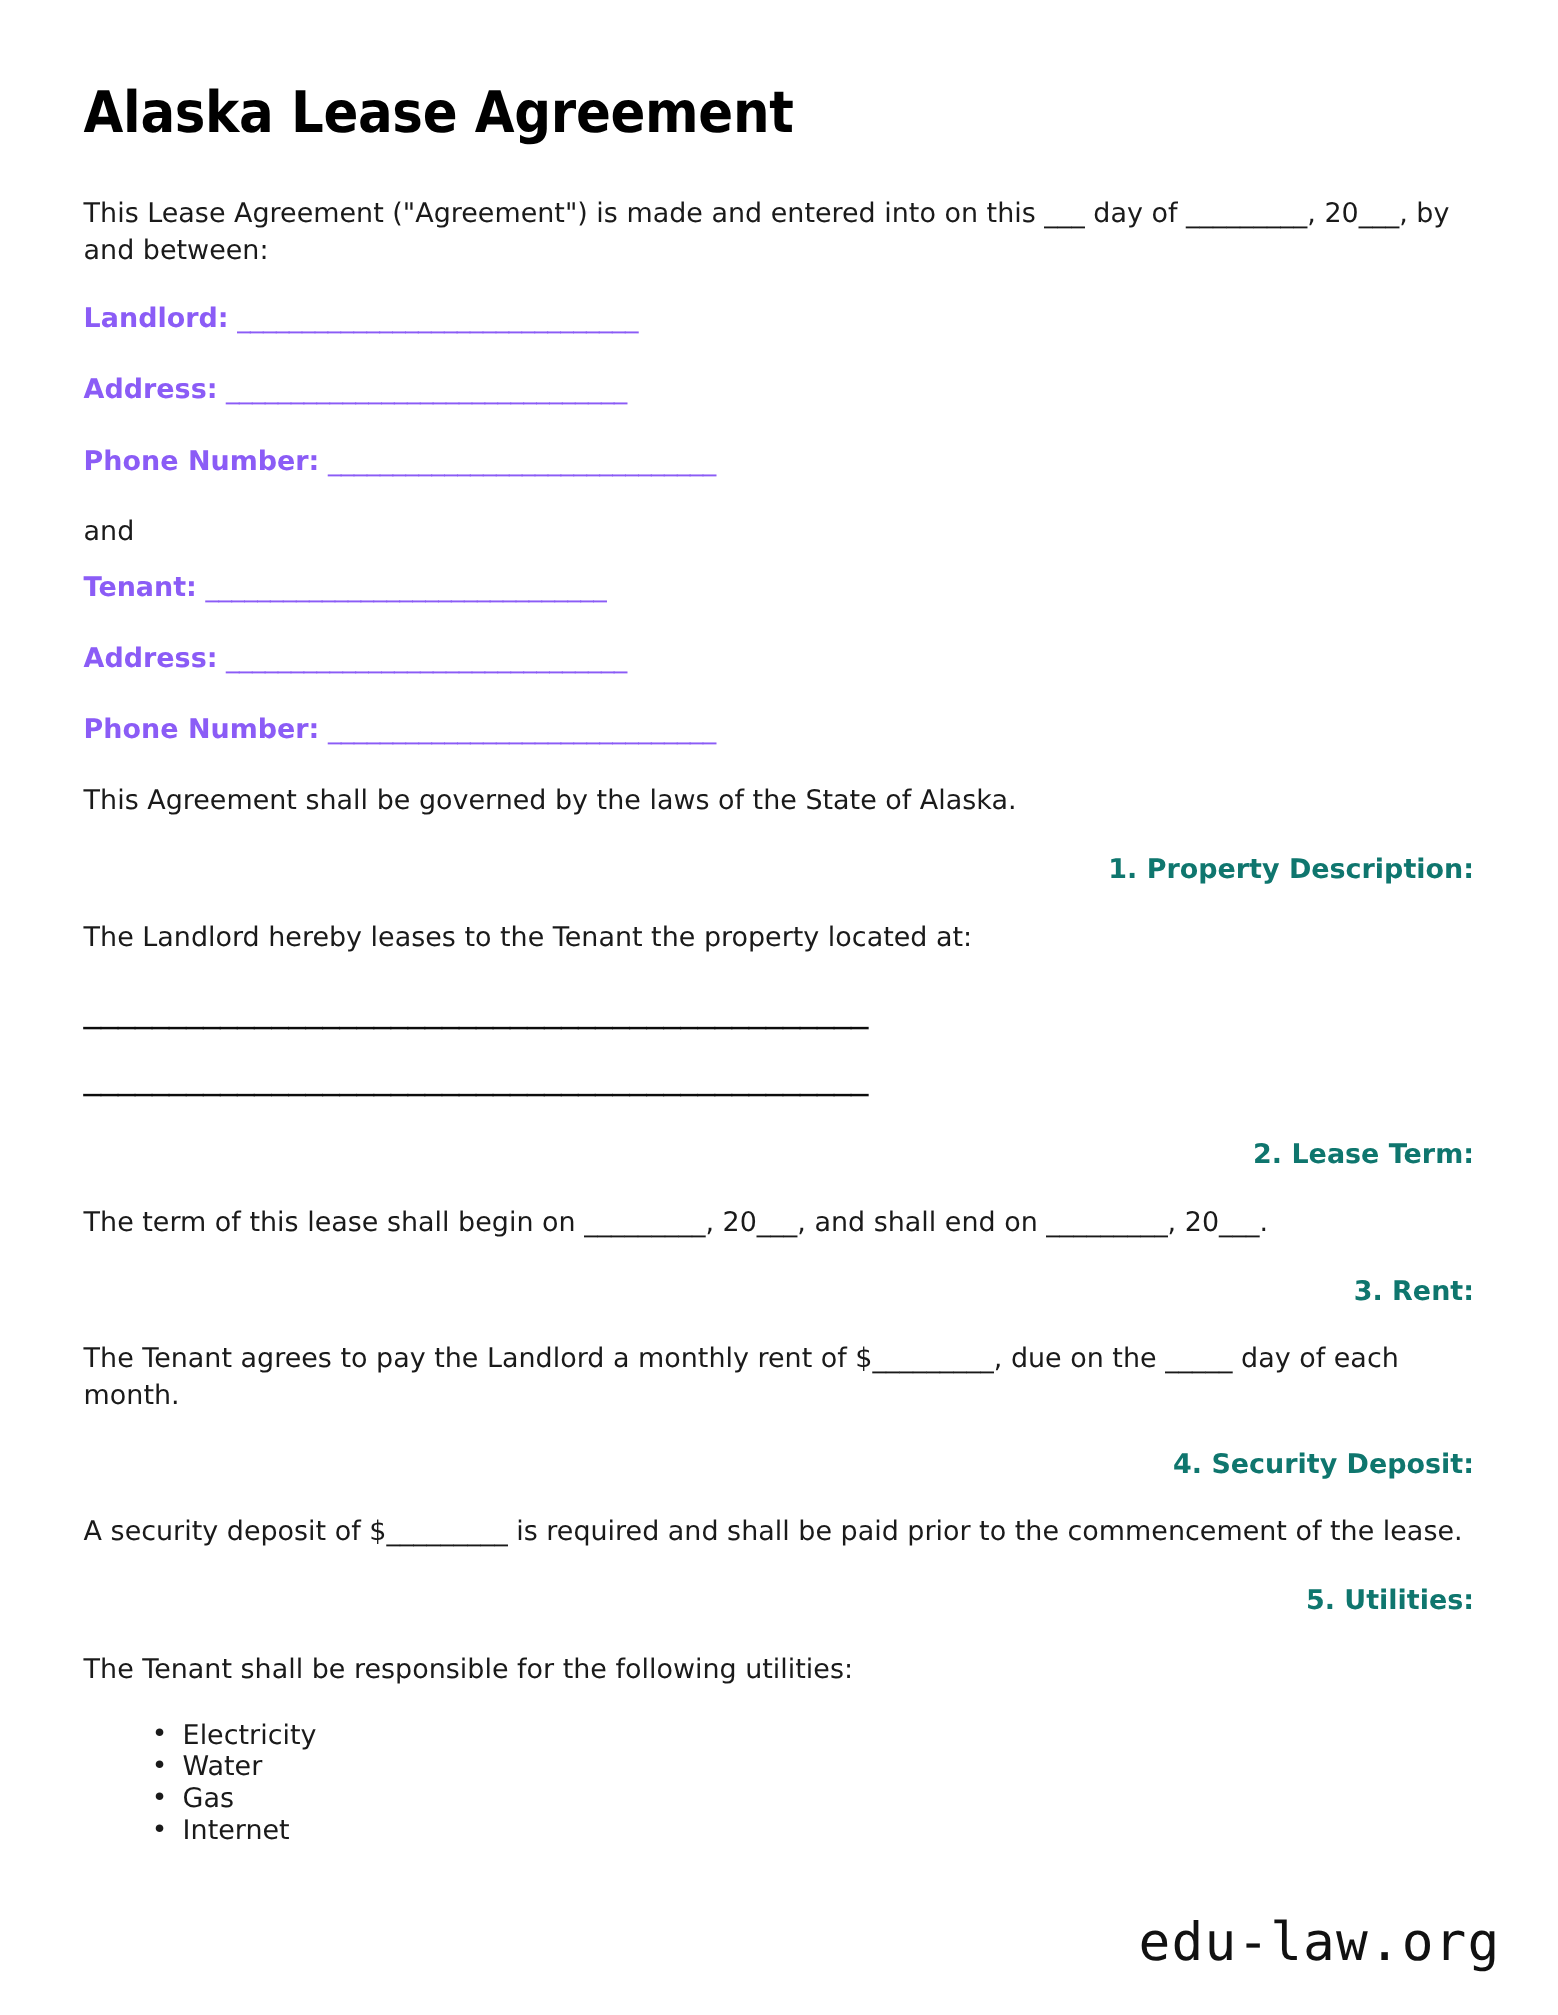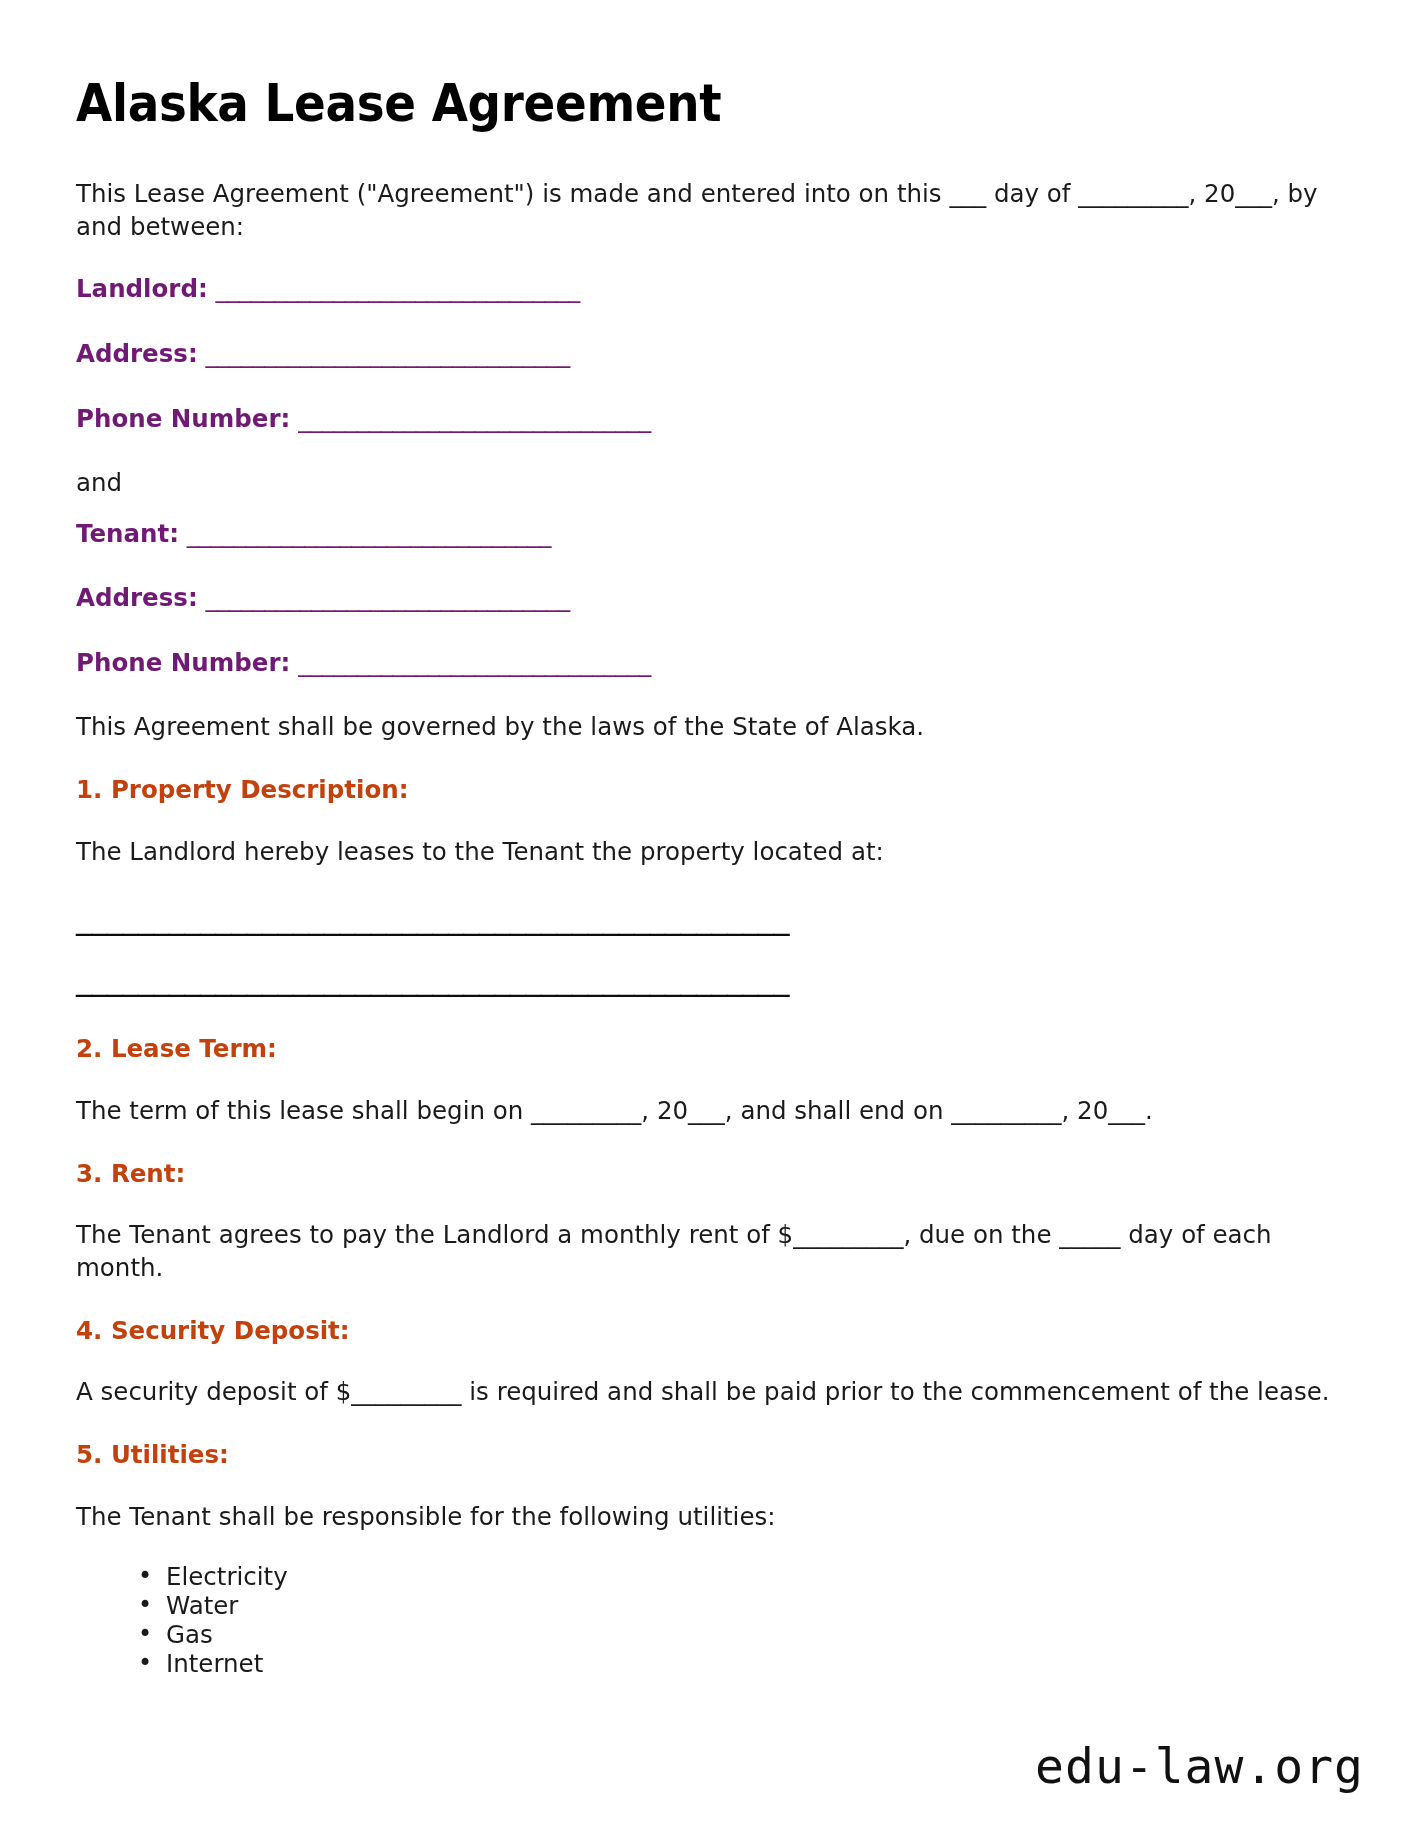--- a/index.html
+++ b/index.html
@@ -39,42 +39,43 @@
     font-size: 24.5px;
     line-height: 1.33;
     margin: 0 0 30px 0;
     color: #1a1a1a;
     max-width: 1265px;
   }
   .field-row {
     font-size: 24.5px;
     line-height: 1.33;
     margin: 0 0 32px 0;
-    color: #701a75;
+    color: #8b5cf6;
     white-space: nowrap;
   }
   .field-label {
     font-weight: bold;
   }
   .blank {
     font-weight: normal;
     letter-spacing: -0.5px;
   }
   .and-line {
     font-size: 24.5px;
     line-height: 1.33;
     margin: 0 0 18px 0;
     color: #1a1a1a;
   }
   .section-head {
     font-size: 24.5px;
     font-weight: bold;
     line-height: 1.3;
     margin: 0 0 30px 0;
-    color: #c2410c;
+    color: #0f766e;
+    text-align: right;
   }
   .rule-line {
     font-size: 32px;
     line-height: 1.2;
     letter-spacing: -0.5px;
     margin: 0 0 22px 0;
     color: #0d0d0d;
     white-space: nowrap;
   }
   .rule-line.first {

